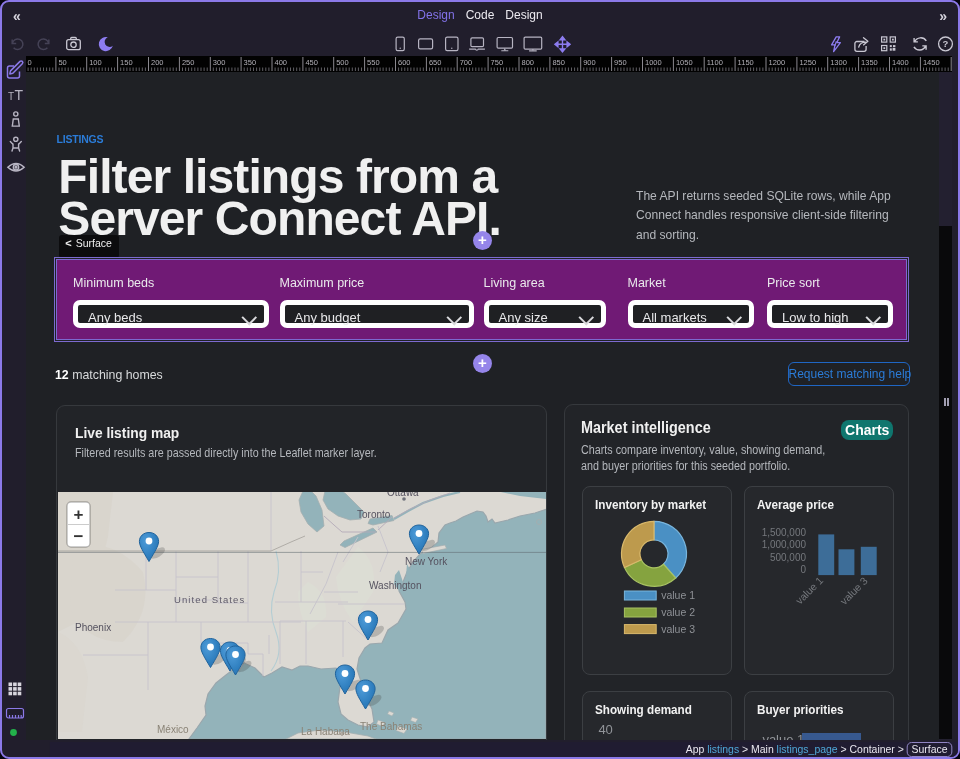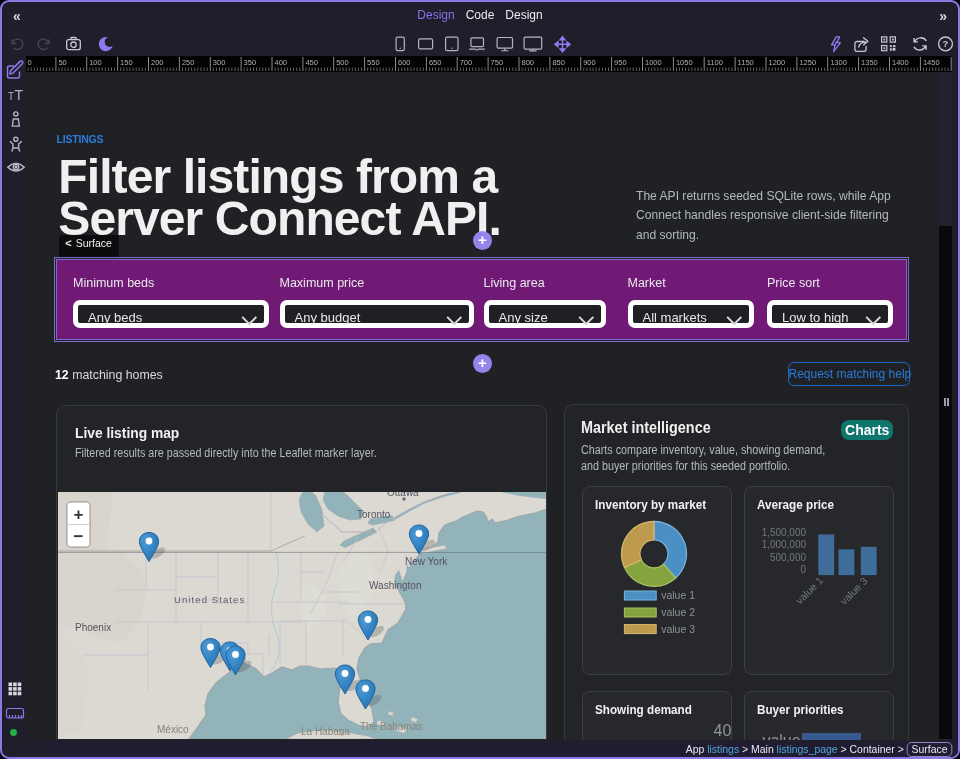--- a/index.html
+++ b/index.html
@@ -61,21 +61,21 @@
   #mapcard h2 { font-size:15px; color:#f0f0f0; margin:18.5px 0 5px 18px; transform:scaleX(0.92); transform-origin:left top; }
   #mapcard p { font-size:12.2px; color:#b5b8bd; margin-left:18px; transform:scaleX(0.88); transform-origin:left top; }
   #mapbox { position:absolute; left:0.5px; top:86px; width:490px; height:247px; background:#ebe9e3; }
   #intel { left:538.9px; top:332.5px; width:345px; height:425px; }
   #intel h2 { font-size:16px; color:#f0f0f0; margin:14px 0 0 16px; transform:scaleX(0.9); transform-origin:left top;}
   #intel .badge { position:absolute; right:15px; top:15px; background:#0f766e; color:#fff; font-size:14px;
       font-weight:bold; border-radius:8px; padding:2px 4px; }
   #intel p { font-size:12.5px; color:#b5b8bd; margin:6px 0 0 16px; line-height:15.5px; transform:scaleX(0.86); transform-origin:left top; }
   .subcard { position:absolute; background:#26282c; border:1px solid #3c3f43; border-radius:8px; width:150px; }
   .subcard h3 { font-size:13px; color:#f2f2f2; margin:10px 0 0 11.5px; transform:scaleX(0.9); transform-origin:left top; white-space:nowrap; }
-  .gtxt { color:#909398; font-size:16px;text-align:right; }
+  .gtxt { color:#909398; font-size:13px; }
 </style>
 </head>
 <body>
 <div id="win">
   <div id="topbar">
     <span class="chev" style="left:11px">«</span>
     <div id="tabs"><span class="act">Design</span><span>Code</span><span>Design</span></div>
     <span class="chev" style="right:11px">»</span>
   </div>
   <div id="toolbar">

